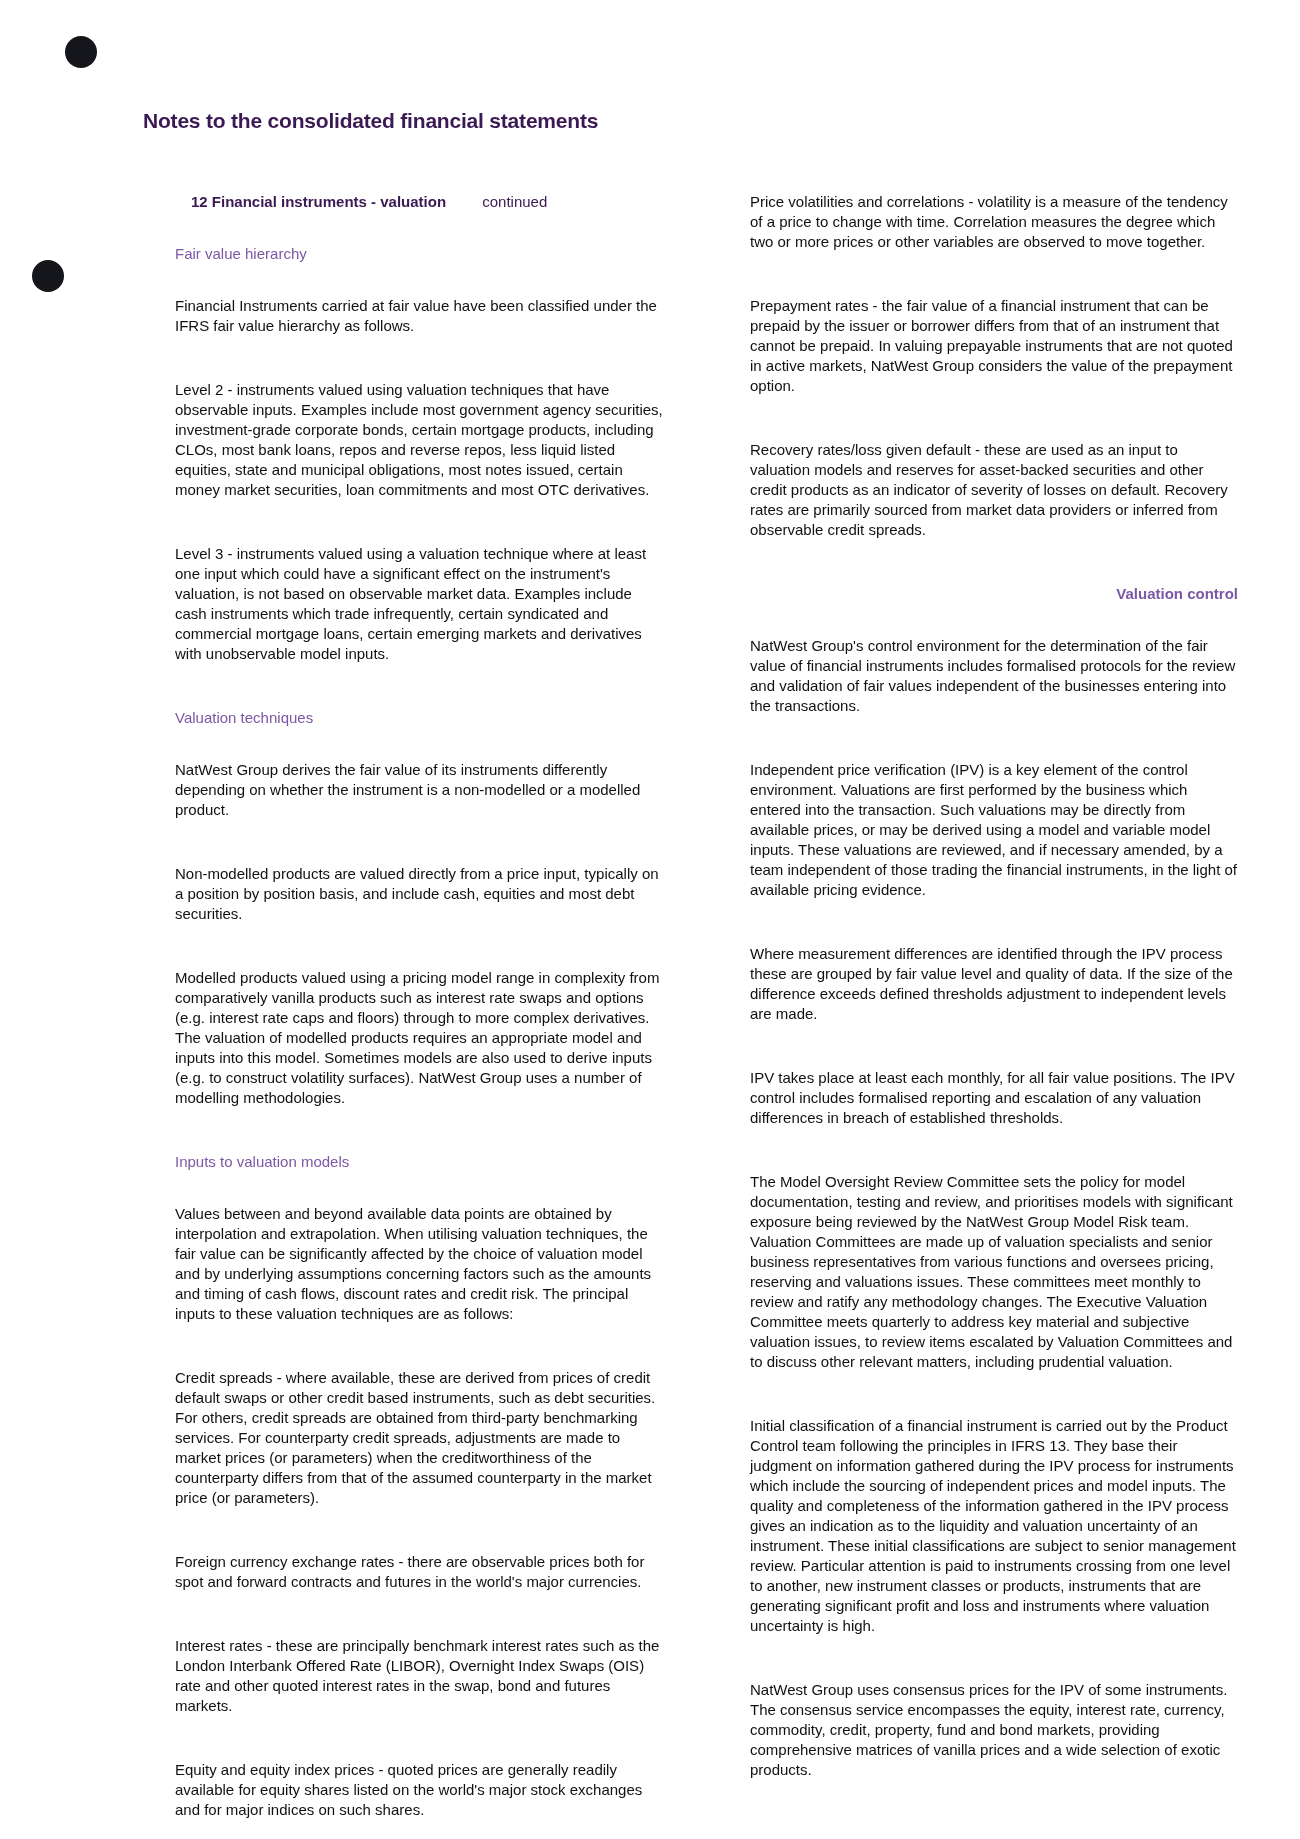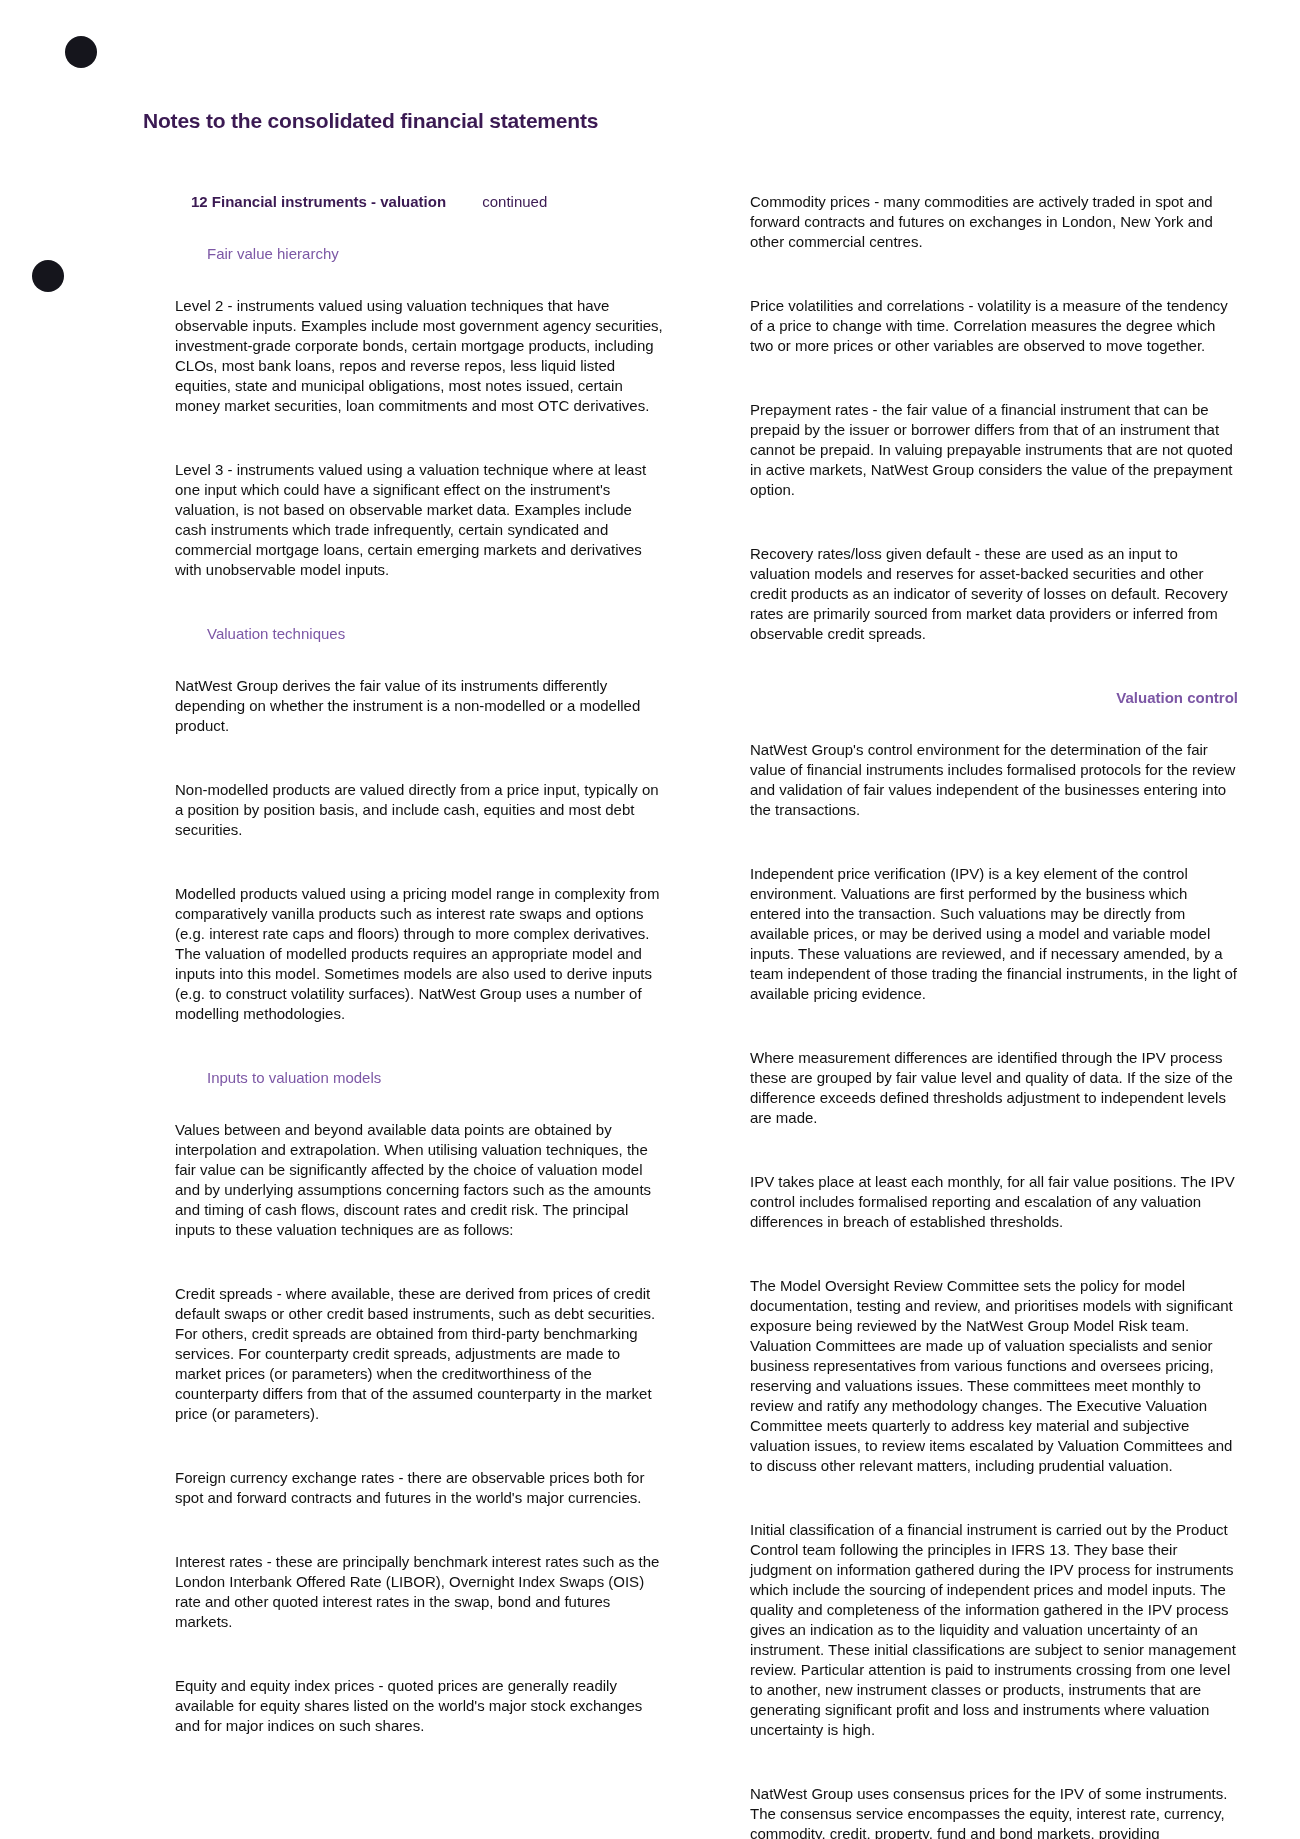--- a/index.html
+++ b/index.html
@@ -33,21 +33,21 @@
   .col{
     width:552px;flex:0 0 552px;
     font-size:15px;line-height:20px;
   }
   .col p{margin:0 0 12px 0;color:var(--body-text);}
   .section-heading{
     font-size:15px;line-height:20px;font-weight:700;color:var(--deep-purple);
   }
   .section-heading .continued{font-weight:400;}
   .subhead{
-    font-size:15px;line-height:20px;font-weight:400;color:var(--mid-purple);margin-left:32px;
+    font-size:15px;line-height:20px;font-weight:400;color:var(--mid-purple);
   }
   .subhead-bold{
     font-size:15px;line-height:20px;font-weight:700;color:var(--mid-purple);text-align:right;
   }
   .footer{
     position:absolute;left:95px;top:1507px;width:1127px;
     font-size:15px;line-height:20px;
   }
   .footer .brand{font-weight:700;color:var(--deep-purple);}
   .footer .report{font-weight:400;color:var(--mid-purple);}
@@ -65,36 +65,36 @@
 
   <h1 class="page-title">Notes to the consolidated financial statements</h1>
 
   <div class="columns">
 
     <div class="col">
       <div class="section-heading">
         <span class="bold">12 Financial instruments - valuation</span><span class="continued"> continued</span>
       </div>
       <div class="subhead">Fair value hierarchy</div>
+      <p>Financial Instruments carried at fair value have been classified under the IFRS fair value hierarchy as follows.</p>
       <p>Level 2 - instruments valued using valuation techniques that have observable inputs. Examples include most government agency securities, investment-grade corporate bonds, certain mortgage products, including CLOs, most bank loans, repos and reverse repos, less liquid listed equities, state and municipal obligations, most notes issued, certain money market securities, loan commitments and most OTC derivatives.</p>
       <p>Level 3 - instruments valued using a valuation technique where at least one input which could have a significant effect on the instrument's valuation, is not based on observable market data. Examples include cash instruments which trade infrequently, certain syndicated and commercial mortgage loans, certain emerging markets and derivatives with unobservable model inputs.</p>
       <div class="subhead">Valuation techniques</div>
       <p>NatWest Group derives the fair value of its instruments differently depending on whether the instrument is a non-modelled or a modelled product.</p>
       <p>Non-modelled products are valued directly from a price input, typically on a position by position basis, and include cash, equities and most debt securities.</p>
       <p>Modelled products valued using a pricing model range in complexity from comparatively vanilla products such as interest rate swaps and options (e.g. interest rate caps and floors) through to more complex derivatives. The valuation of modelled products requires an appropriate model and inputs into this model. Sometimes models are also used to derive inputs (e.g. to construct volatility surfaces). NatWest Group uses a number of modelling methodologies.</p>
       <div class="subhead">Inputs to valuation models</div>
       <p>Values between and beyond available data points are obtained by interpolation and extrapolation. When utilising valuation techniques, the fair value can be significantly affected by the choice of valuation model and by underlying assumptions concerning factors such as the amounts and timing of cash flows, discount rates and credit risk. The principal inputs to these valuation techniques are as follows:</p>
       <p>Credit spreads - where available, these are derived from prices of credit default swaps or other credit based instruments, such as debt securities. For others, credit spreads are obtained from third-party benchmarking services. For counterparty credit spreads, adjustments are made to market prices (or parameters) when the creditworthiness of the counterparty differs from that of the assumed counterparty in the market price (or parameters).</p>
       <p>Foreign currency exchange rates - there are observable prices both for spot and forward contracts and futures in the world's major currencies.</p>
       <p>Interest rates - these are principally benchmark interest rates such as the London Interbank Offered Rate (LIBOR), Overnight Index Swaps (OIS) rate and other quoted interest rates in the swap, bond and futures markets.</p>
       <p>Equity and equity index prices - quoted prices are generally readily available for equity shares listed on the world's major stock exchanges and for major indices on such shares.</p>
     </div>
 
     <div class="col">
-      <p>Commodity prices - many commodities are actively traded in spot and forward contracts and futures on exchanges in London, New York and other commercial centres.</p>
       <p>Price volatilities and correlations - volatility is a measure of the tendency of a price to change with time. Correlation measures the degree which two or more prices or other variables are observed to move together.</p>
       <p>Prepayment rates - the fair value of a financial instrument that can be prepaid by the issuer or borrower differs from that of an instrument that cannot be prepaid. In valuing prepayable instruments that are not quoted in active markets, NatWest Group considers the value of the prepayment option.</p>
       <p>Recovery rates/loss given default - these are used as an input to valuation models and reserves for asset-backed securities and other credit products as an indicator of severity of losses on default. Recovery rates are primarily sourced from market data providers or inferred from observable credit spreads.</p>
       <div class="subhead-bold">Valuation control</div>
       <p>NatWest Group's control environment for the determination of the fair value of financial instruments includes formalised protocols for the review and validation of fair values independent of the businesses entering into the transactions.</p>
       <p>Independent price verification (IPV) is a key element of the control environment. Valuations are first performed by the business which entered into the transaction. Such valuations may be directly from available prices, or may be derived using a model and variable model inputs. These valuations are reviewed, and if necessary amended, by a team independent of those trading the financial instruments, in the light of available pricing evidence.</p>
       <p>Where measurement differences are identified through the IPV process these are grouped by fair value level and quality of data. If the size of the difference exceeds defined thresholds adjustment to independent levels are made.</p>
       <p>IPV takes place at least each monthly, for all fair value positions. The IPV control includes formalised reporting and escalation of any valuation differences in breach of established thresholds.</p>
       <p>The Model Oversight Review Committee sets the policy for model documentation, testing and review, and prioritises models with significant exposure being reviewed by the NatWest Group Model Risk team. Valuation Committees are made up of valuation specialists and senior business representatives from various functions and oversees pricing, reserving and valuations issues. These committees meet monthly to review and ratify any methodology changes. The Executive Valuation Committee meets quarterly to address key material and subjective valuation issues, to review items escalated by Valuation Committees and to discuss other relevant matters, including prudential valuation.</p>
       <p>Initial classification of a financial instrument is carried out by the Product Control team following the principles in IFRS 13. They base their judgment on information gathered during the IPV process for instruments which include the sourcing of independent prices and model inputs. The quality and completeness of the information gathered in the IPV process gives an indication as to the liquidity and valuation uncertainty of an instrument. These initial classifications are subject to senior management review. Particular attention is paid to instruments crossing from one level to another, new instrument classes or products, instruments that are generating significant profit and loss and instruments where valuation uncertainty is high.</p>

